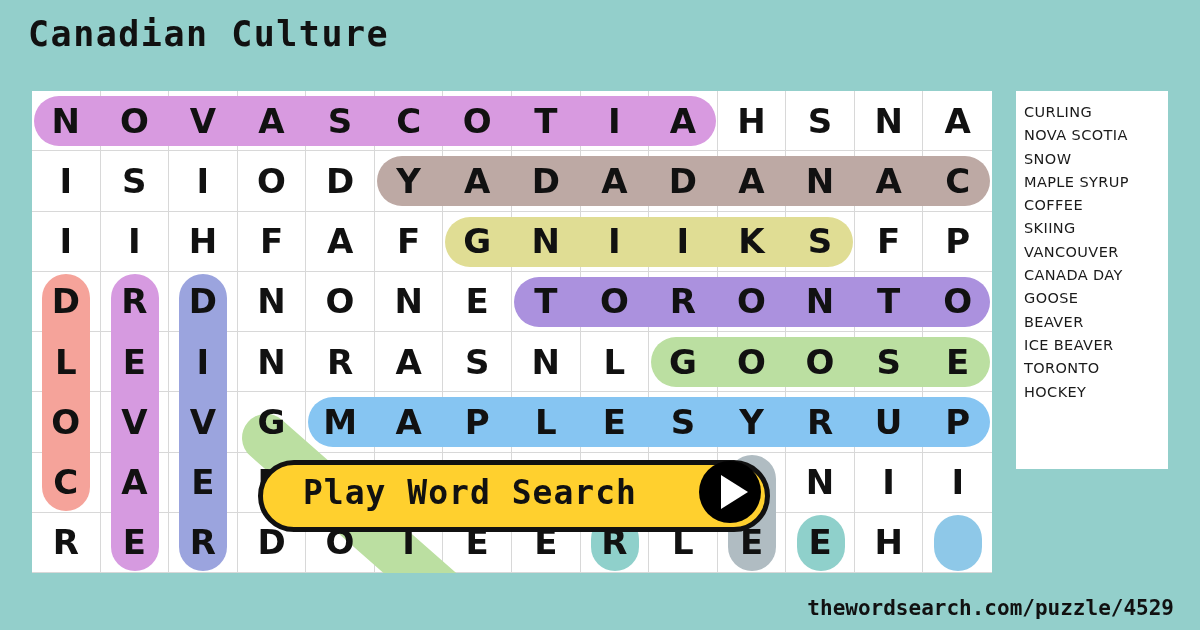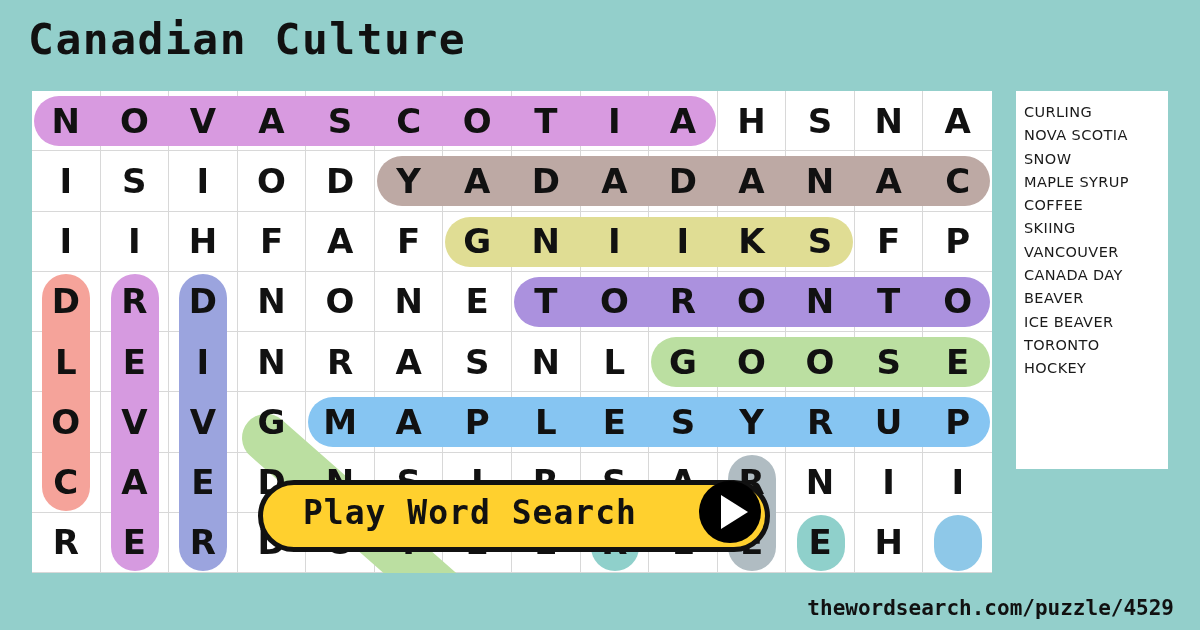--- a/index.html
+++ b/index.html
@@ -13,21 +13,21 @@
     font-family: "DejaVu Sans", sans-serif;
     overflow: hidden;
     position: relative;
   }
 
   
   #page-title {
     position: absolute;
     left: 28px;
     top: 14px;
-    font-size: 43px;
+    font-size: 35px;
     font-weight: bold;
     color: #111111;
     letter-spacing: 1.5px;
     font-family: "DejaVu Sans Mono", monospace;
     white-space: nowrap;
   }
 
   
   #grid-panel {
     position: absolute;
@@ -95,21 +95,21 @@
     color: #1a1a1a;
     letter-spacing: 0.4px;
     line-height: 23.3px;
     white-space: nowrap;
   }
 
   
   #play-button {
     position: absolute;
     left: 258px;
-    top: 480px;
+    top: 460px;
     width: 512px;
     height: 72px;
     background: #ffd02e;
     border: 5px solid #111111;
     border-radius: 36px;
     box-sizing: border-box;
     display: flex;
     align-items: center;
     justify-content: space-between;
     padding: 0 10px 8px 40px;
@@ -518,20 +518,21 @@
 
 <div id="word-list-panel">
     <div class="word-item">CURLING</div>
     <div class="word-item">NOVA SCOTIA</div>
     <div class="word-item">SNOW</div>
     <div class="word-item">MAPLE SYRUP</div>
     <div class="word-item">COFFEE</div>
     <div class="word-item">SKIING</div>
     <div class="word-item">VANCOUVER</div>
     <div class="word-item">CANADA DAY</div>
+    <div class="word-item">GOOSE</div>
     <div class="word-item">BEAVER</div>
     <div class="word-item">ICE BEAVER</div>
     <div class="word-item">TORONTO</div>
     <div class="word-item">HOCKEY</div>
   </div>
 
 <div id="play-button">
   <span id="play-button-label">Play Word Search</span>
   <span id="play-icon-circle">
     <span class="play-triangle"></span>

